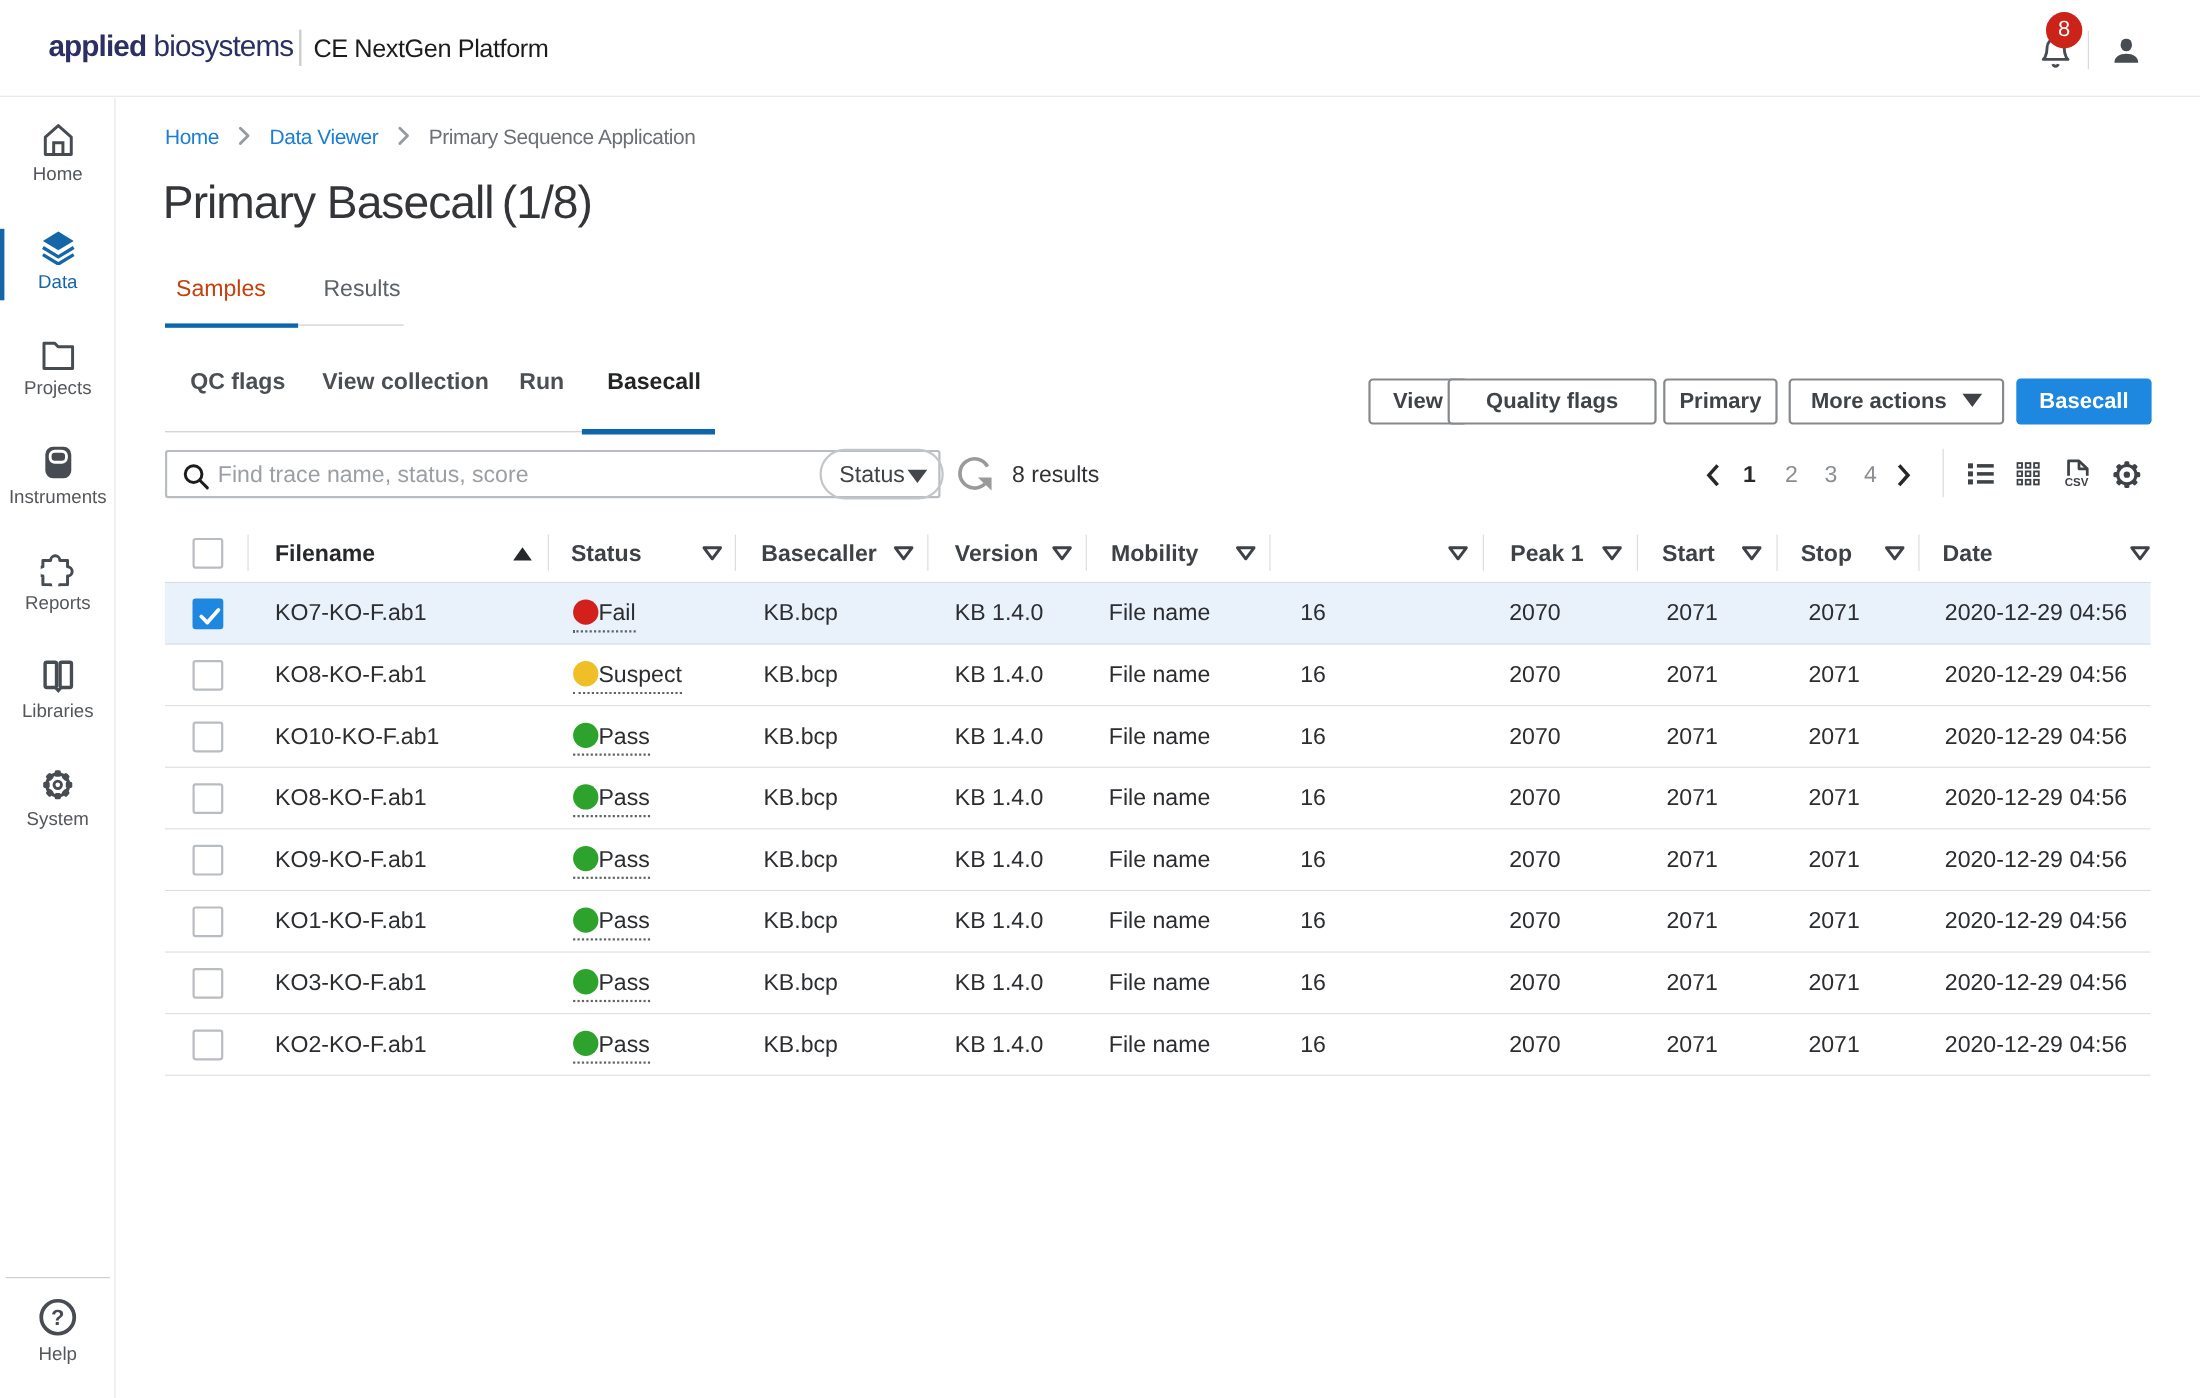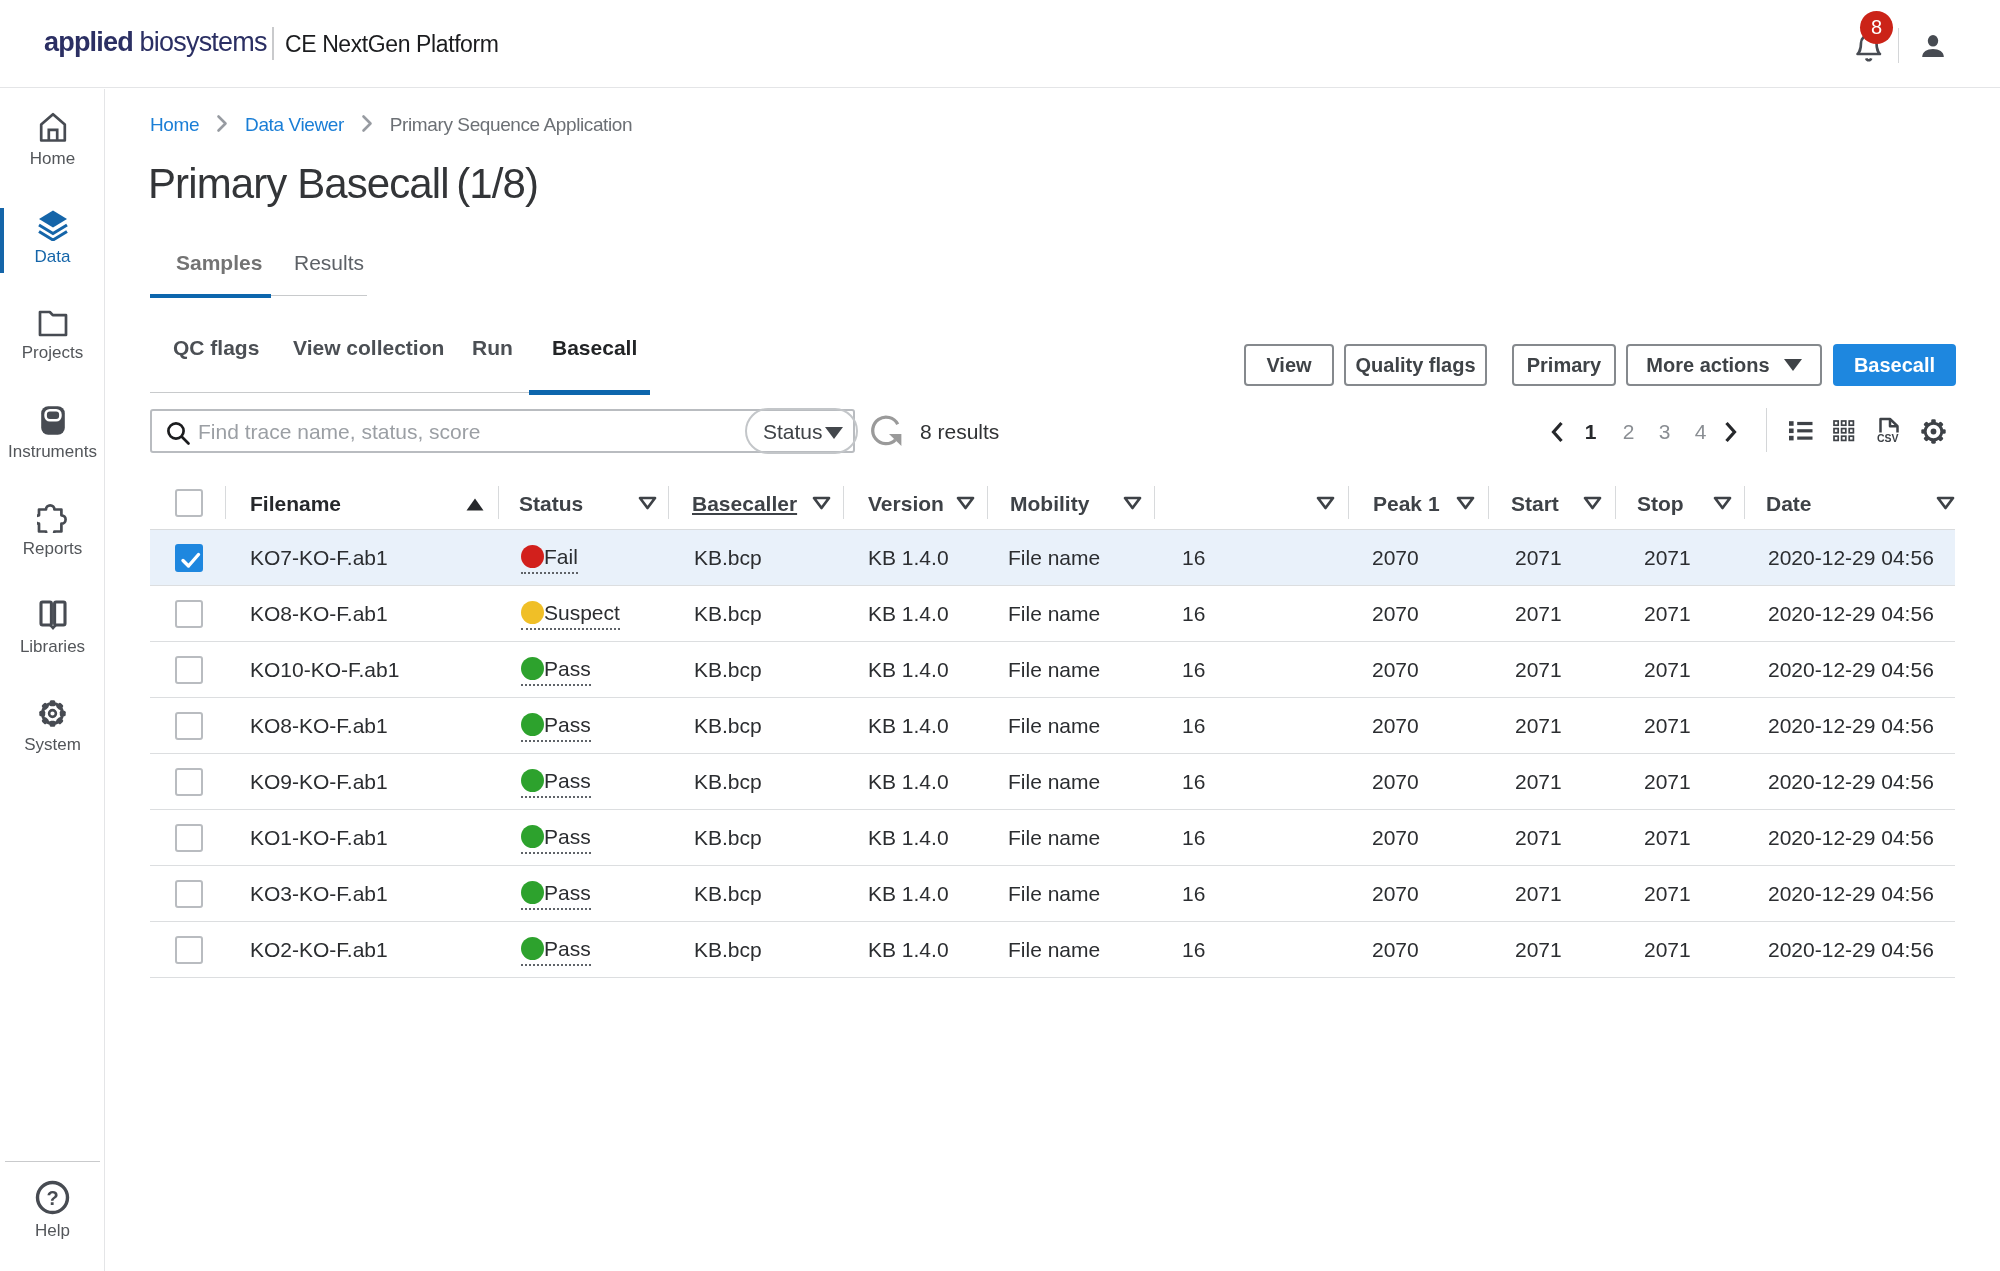--- a/index.html
+++ b/index.html
@@ -26,36 +26,36 @@
   .nav-item.active { color:#1565a9; }
   .active-bar { position:absolute; left:0; top:208px; width:4px; height:65px; background:#1565a9; }
   .side-sep { position:absolute; left:5px; top:1161px; width:95px; height:1px; background:#c9cacc; }
   
   .crumb { position:absolute; left:150px; top:112px; font-size:19px; color:#6c7075; letter-spacing:-0.4px; }
   .crumb a { color:#1a7ed6; text-decoration:none; }
   .crumb .sep { display:inline-block; margin:0 17px; position:relative; top:2px; }
   .title { position:absolute; left:148px; top:160px; font-size:42px; font-weight:400; color:#333538; letter-spacing:-0.9px;}
   
   .tab1 { position:absolute; top:251px; font-size:21px; }
-  .t-samples { left:176px; font-weight:700; color:#737373; }
+  .t-samples { left:160px; font-weight:400; color:#c2410c; }
   .t-results { left:294px; font-weight:400; color:#5d6166; }
   .tab1-blue { position:absolute; left:150px; top:294px; width:121px; height:4px; background:#0d66ad; }
   .tab1-gray { position:absolute; left:271px; top:295px; width:96px; height:1px; background:#c8cacc; }
   
   .tab2 { position:absolute; top:336px; font-size:21px; font-weight:600; color:#4b4f54; }
   .t-qc { left:173px; } .t-dc { left:293px; } .t-run { left:472px; }
   .t-bc { left:552px; font-weight:700; color:#222426; }
   .tab2-gray { position:absolute; left:150px; top:392px; width:379px; height:1px; background:#c8cacc; }
   .tab2-blue { position:absolute; left:529px; top:390px; width:121px; height:5px; background:#0d66ad; }
   
   .btn { position:absolute; top:344px; height:42px; border:2px solid #85898d; border-radius:4px;
     background:#fff; color:#3f4347; font-size:20px; font-weight:600; text-align:center; }
   .btn span { display:inline-block; line-height:38px; }
   .b-view { left:1244px; width:90px; }
-  .b-qf { left:1344px; width:143px; }
+  .b-qf { left:1316px; width:190px; }
   .b-del { left:1512px; width:104px; }
   .b-ma { left:1626px; width:196px; }
   .b-bc { left:1833px; width:123px; border:none; background:#1e87df; color:#fff; }
   .b-bc span { line-height:42px; font-weight:600; }
   .tri-dn { display:inline-block; width:0; height:0; border-left:9px solid transparent;
     border-right:9px solid transparent; border-top:12px solid #3f4347; vertical-align:middle;
     margin-left:14px; margin-top:-3px; }
   
   .search { position:absolute; left:150px; top:409px; width:705px; height:44px;
     border:2px solid #b9bcc0; border-radius:3px; }
@@ -271,21 +271,21 @@
 <div class="th-sep" style="left:668px"></div>
 <div class="th-sep" style="left:843px"></div>
 <div class="th-sep" style="left:987px"></div>
 <div class="th-sep" style="left:1154px"></div>
 <div class="th-sep" style="left:1348px"></div>
 <div class="th-sep" style="left:1488px"></div>
 <div class="th-sep" style="left:1615px"></div>
 <div class="th-sep" style="left:1744px"></div>
 <div class="th" style="left:250px;font-weight:700;color:#26282b;">Filename</div>
 <div class="th" style="left:519px;">Status</div>
-<div class="th" style="left:692px;text-decoration:underline;">Basecaller</div>
+<div class="th" style="left:692px;">Basecaller</div>
 <div class="th" style="left:868px;">Version</div>
 <div class="th" style="left:1010px;">Mobility</div>
 <div class="th" style="left:1177px;margin-top:40px;">Base spacing</div>
 <div class="th" style="left:1373px;">Peak 1</div>
 <div class="th" style="left:1511px;">Start</div>
 <div class="th" style="left:1637px;text-align:center;">Stop</div>
 <div class="th" style="left:1766px;">Date</div>
 <div class="abs" style="left:466px;top:497px"><svg width="18" height="13" viewBox="0 0 18 13">
       <path d="M9,0.5 L17.5,12.5 H0.5 Z" fill="#26282b"></path>
     </svg></div>

